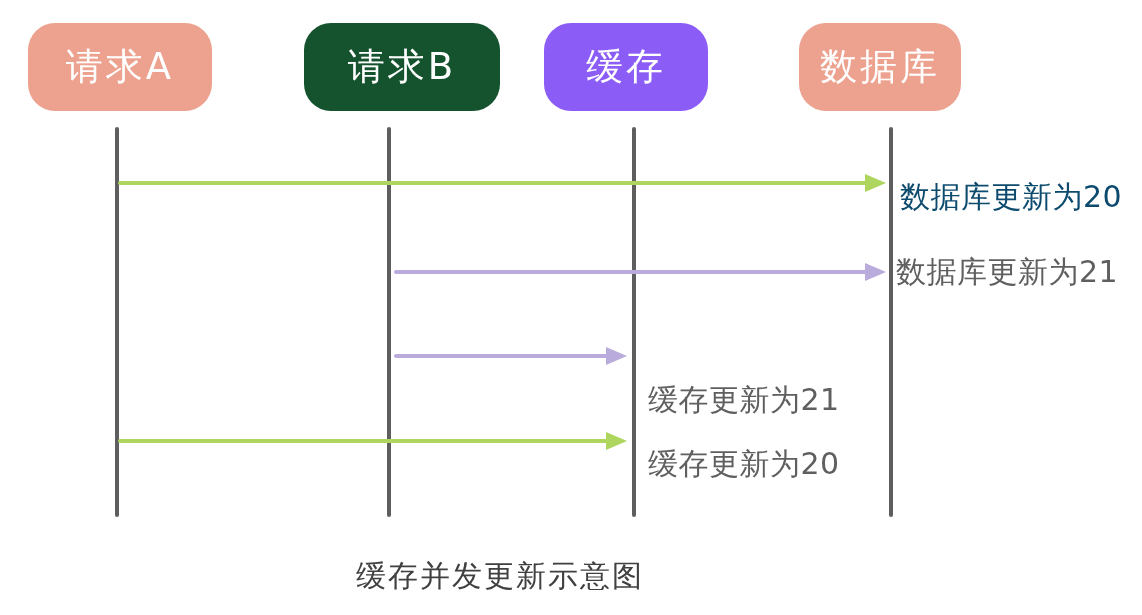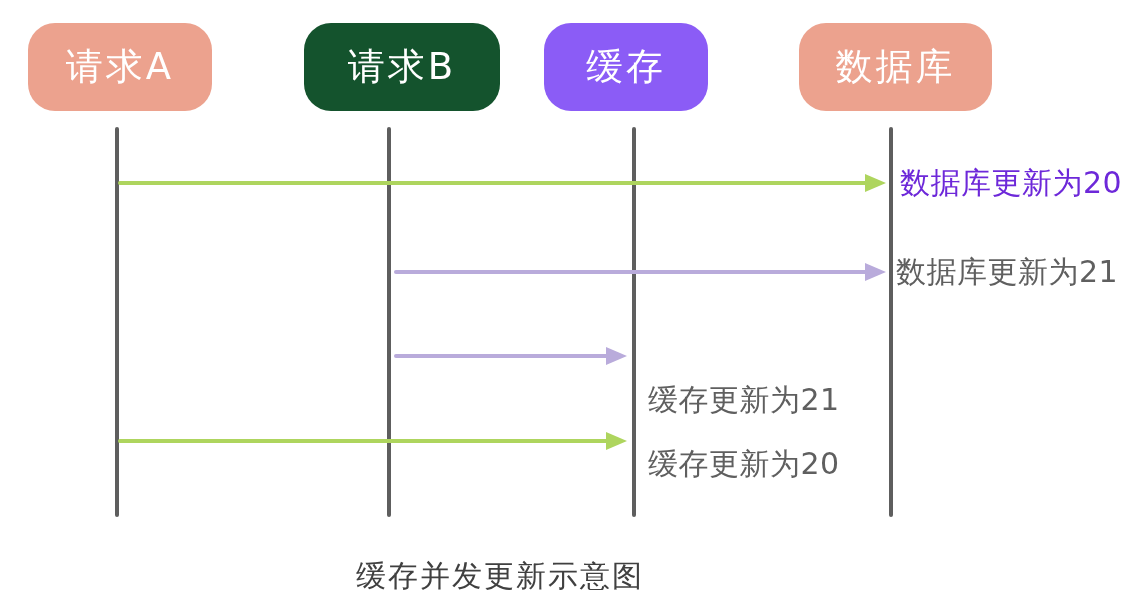--- a/index.html
+++ b/index.html
@@ -83,29 +83,29 @@
       </div>
       <div class="lifeline" style="left: 115px; top: 127px; height: 390px; background: rgb(94, 94, 94);"></div>
       <div class="actor" style="left: 285px; width: 196px; background: #14532d; color: rgb(255, 255, 255); margin-left: 19px;">
         <span>请求B</span>
       </div>
       <div class="lifeline" style="left: 387px; top: 127px; height: 390px; background: rgb(94, 94, 94);"></div>
       <div class="actor" style="left: 544px; width: 164px; background: #8b5cf6; color: rgb(255, 255, 255);">
         <span>缓存</span>
       </div>
       <div class="lifeline" style="left: 632px; top: 127px; height: 390px; background: rgb(94, 94, 94);"></div>
-      <div class="actor" style="left: 799px; width: 193px; background: rgb(236, 162, 142); color: rgb(255, 255, 255);">
+      <div class="actor" style="left: 799px; width: 162px; background: rgb(236, 162, 142); color: rgb(255, 255, 255);">
         <span>数据库</span>
       </div>
       <div class="lifeline" style="left: 889px; top: 127px; height: 390px; background: rgb(94, 94, 94);"></div>
       <div class="arrow" style="left: 118px; top: 181px; width: 768px;">
         <div class="shaft" style="background: rgb(174, 213, 94);"></div>
         <div class="head" style="border-left-color: rgb(174, 213, 94);"></div>
       </div>
-      <div class="msg-label" style="left: 900px; top: 165px; color: #6d28d9;">数据库更新为20</div>
+      <div class="msg-label" style="left: 900px; top: 179px; color: #0c4a6e;">数据库更新为20</div>
       <div class="arrow" style="left: 394px; top: 270px; width: 492px;">
         <div class="shaft" style="background: rgb(185, 171, 219);"></div>
         <div class="head" style="border-left-color: rgb(185, 171, 219);"></div>
       </div>
       <div class="msg-label" style="left: 896px; top: 254px; color: rgb(95, 95, 95);">数据库更新为21</div>
       <div class="arrow" style="left: 394px; top: 354px; width: 233px;">
         <div class="shaft" style="background: rgb(185, 171, 219);"></div>
         <div class="head" style="border-left-color: rgb(185, 171, 219);"></div>
       </div>
       <div class="msg-label" style="left: 648px; top: 338px; color: rgb(95, 95, 95); margin-top: 44px;">缓存更新为21</div>

